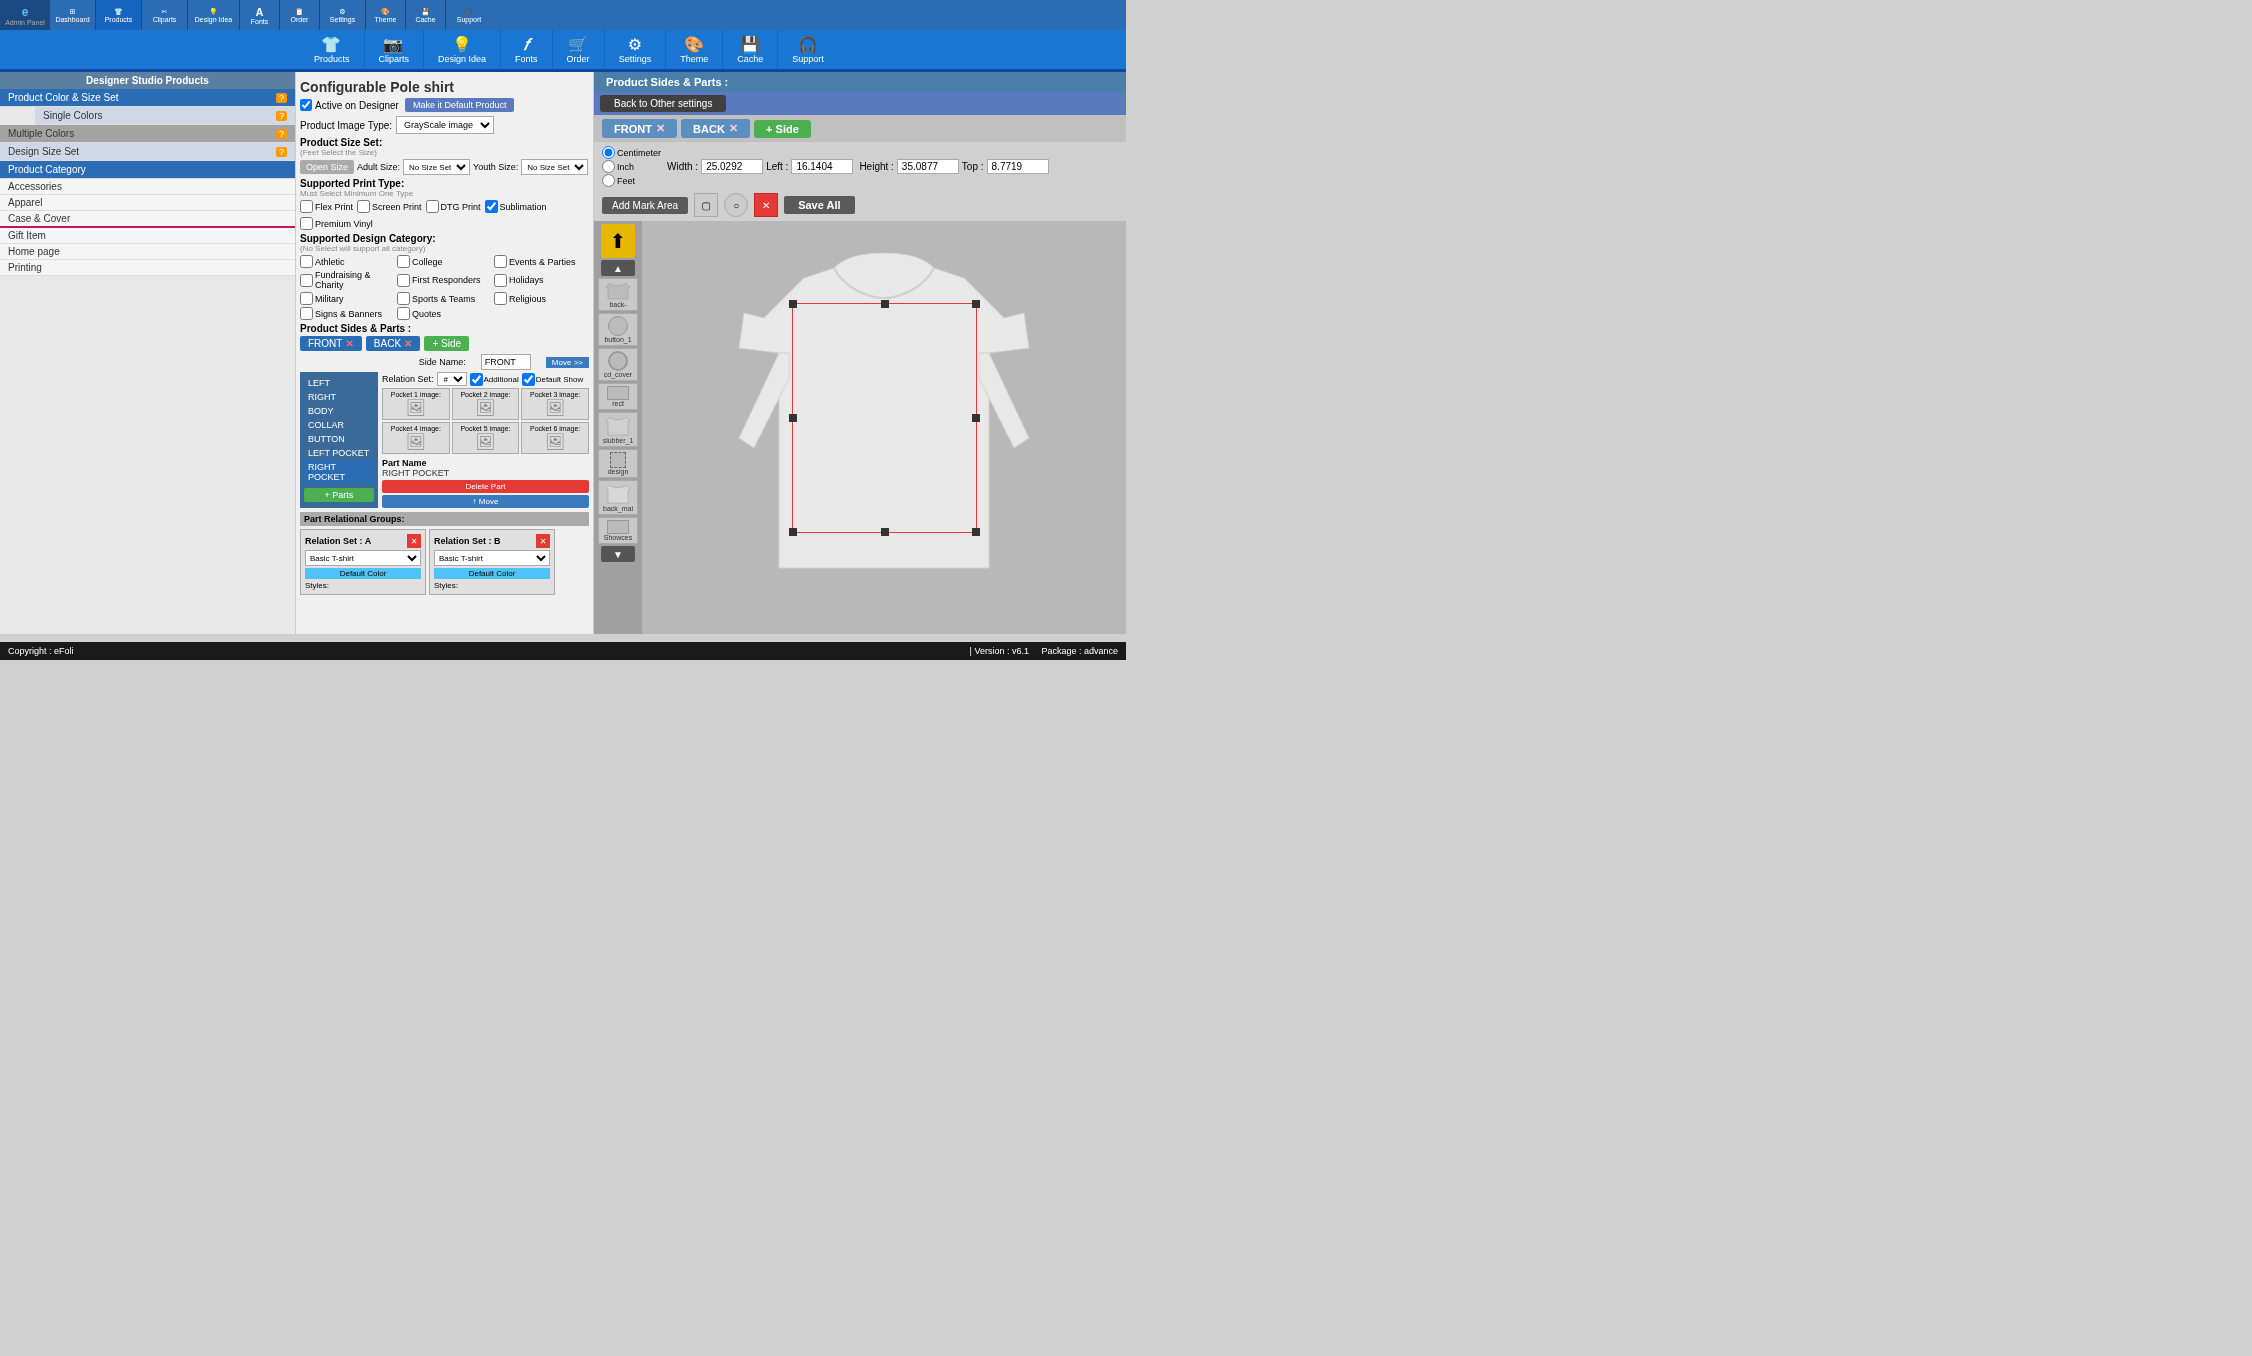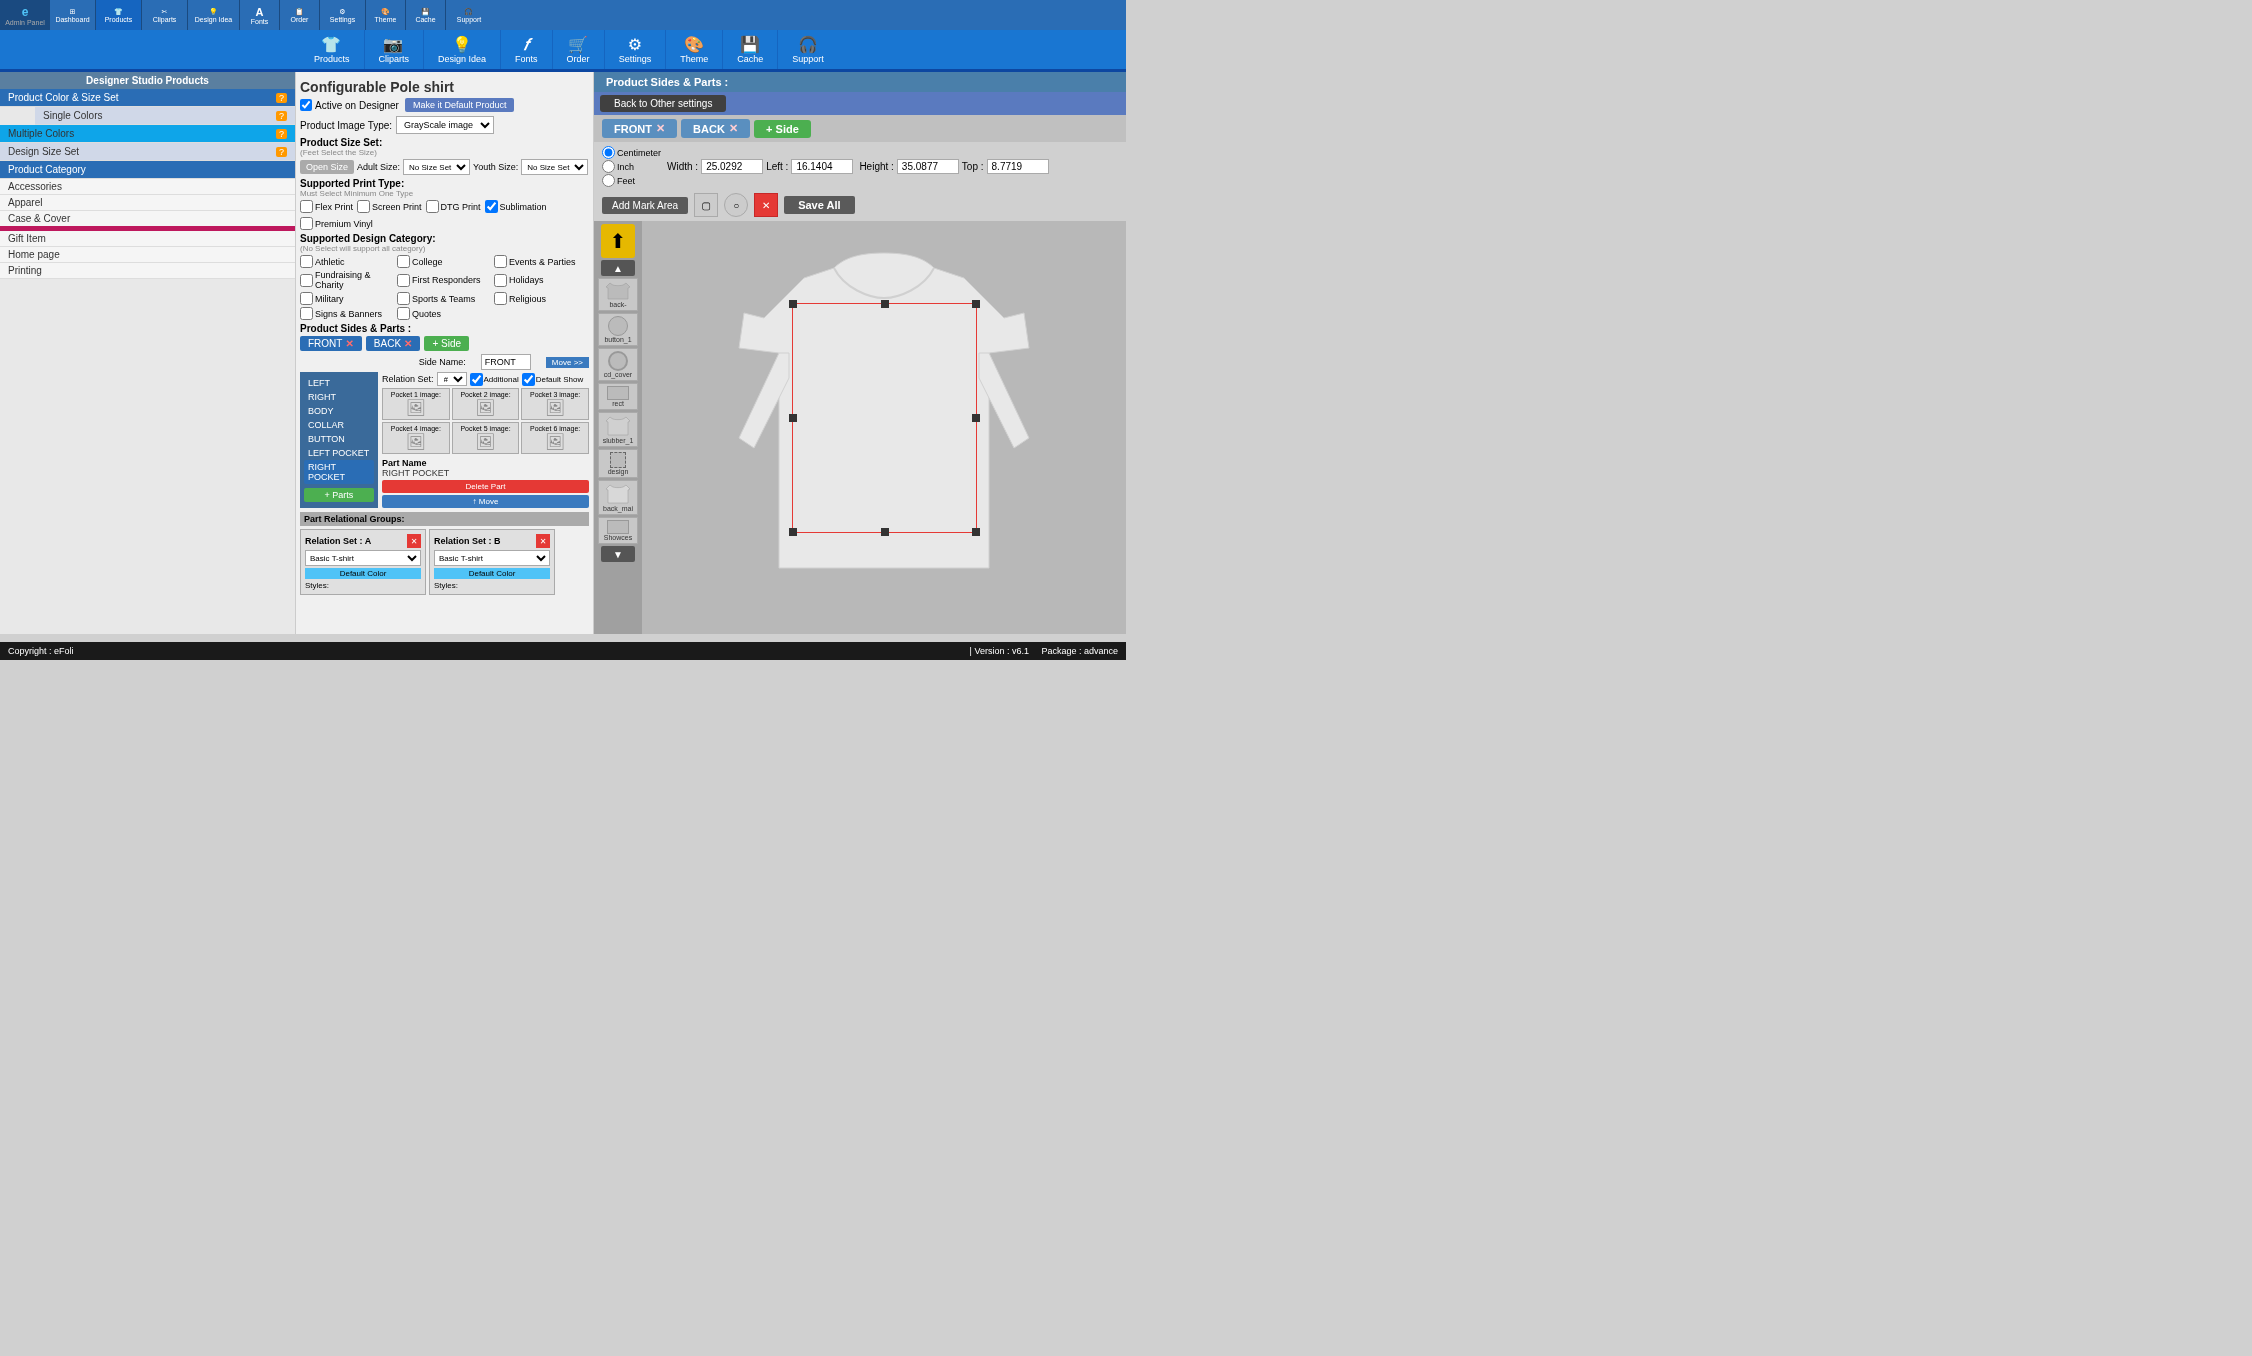--- a/index.html
+++ b/index.html
@@ -103,35 +103,35 @@
     </div>
 
     <div style="display:flex;justify-content:space-between;align-items:center;padding:3px 8px;background:#2a6db5;color:white;border-bottom:1px solid #ddd;font-size:10px;cursor:pointer;">
       <span>Product Color &amp; Size Set</span>
       <span style="background:#f90;color:white;border-radius:2px;padding:0 3px;font-size:9px;">?</span>
     </div>
     <div style="display:flex;justify-content:space-between;align-items:center;padding:3px 8px;background:#d0d8e8;color:#333;border-bottom:1px solid #ddd;font-size:10px;cursor:pointer;margin-left:35px;">
       <span>Single Colors</span>
       <span style="background:#f90;color:white;border-radius:2px;padding:0 3px;font-size:9px;">?</span>
     </div>
-    <div style="display:flex;justify-content:space-between;align-items:center;padding:3px 8px;background:#0ea5e9;color:#333;border-bottom:1px solid #ddd;font-size:10px;cursor:pointer;">
+    <div style="display:flex;justify-content:space-between;align-items:center;padding:3px 8px;background:#a3a3a3;color:#333;border-bottom:1px solid #ddd;font-size:10px;cursor:pointer;">
       <span>Multiple Colors</span>
       <span style="background:#f90;color:white;border-radius:2px;padding:0 3px;font-size:9px;">?</span>
     </div>
     <div style="display:flex;justify-content:space-between;align-items:center;padding:3px 8px;background:#d0d8e8;color:#333;border-bottom:1px solid #ddd;font-size:10px;cursor:pointer;">
       <span>Design Size Set</span>
       <span style="background:#f90;color:white;border-radius:2px;padding:0 3px;font-size:9px;">?</span>
     </div>
     <div style="display:flex;justify-content:space-between;align-items:center;padding:3px 8px;background:#2a6db5;color:white;border-bottom:1px solid #ddd;font-size:10px;cursor:pointer;">
       <span>Product Category</span>
     </div>
 
     <div style="padding:2px 8px;background:#f5f5f5;border-bottom:1px solid #ddd;font-size:10px;cursor:pointer;color:#333;">Accessories</div>
     <div style="padding:2px 8px;background:#f5f5f5;border-bottom:1px solid #ddd;font-size:10px;cursor:pointer;color:#333;">Apparel</div>
-    <div style="padding:2px 8px;background:#f5f5f5;border-bottom:5px solid #be185d;font-size:10px;cursor:pointer;color:#333;">Case &amp; Cover</div>
+    <div style="padding:2px 8px;background:#f5f5f5;border-bottom:2px solid #be185d;font-size:10px;cursor:pointer;color:#333;">Case &amp; Cover</div>
     <div style="padding:2px 8px;background:#f5f5f5;border-bottom:1px solid #ddd;font-size:10px;cursor:pointer;color:#333;">Gift Item</div>
     <div style="padding:2px 8px;background:#f5f5f5;border-bottom:1px solid #ddd;font-size:10px;cursor:pointer;color:#333;">Home page</div>
     <div style="padding:2px 8px;background:#f5f5f5;border-bottom:1px solid #ddd;font-size:10px;cursor:pointer;color:#333;">Printing</div>
   </div>
 
   <div style="width:298px; background:#f0f0f0; overflow-y:auto; border-right:1px solid #ccc; padding:4px;">
 
     <div style="font-size:14px;font-weight:bold;padding:3px 0;color:#333;">Configurable Pole shirt</div>
 
     <div style="display:flex;align-items:center;gap:6px;margin-bottom:4px;">

